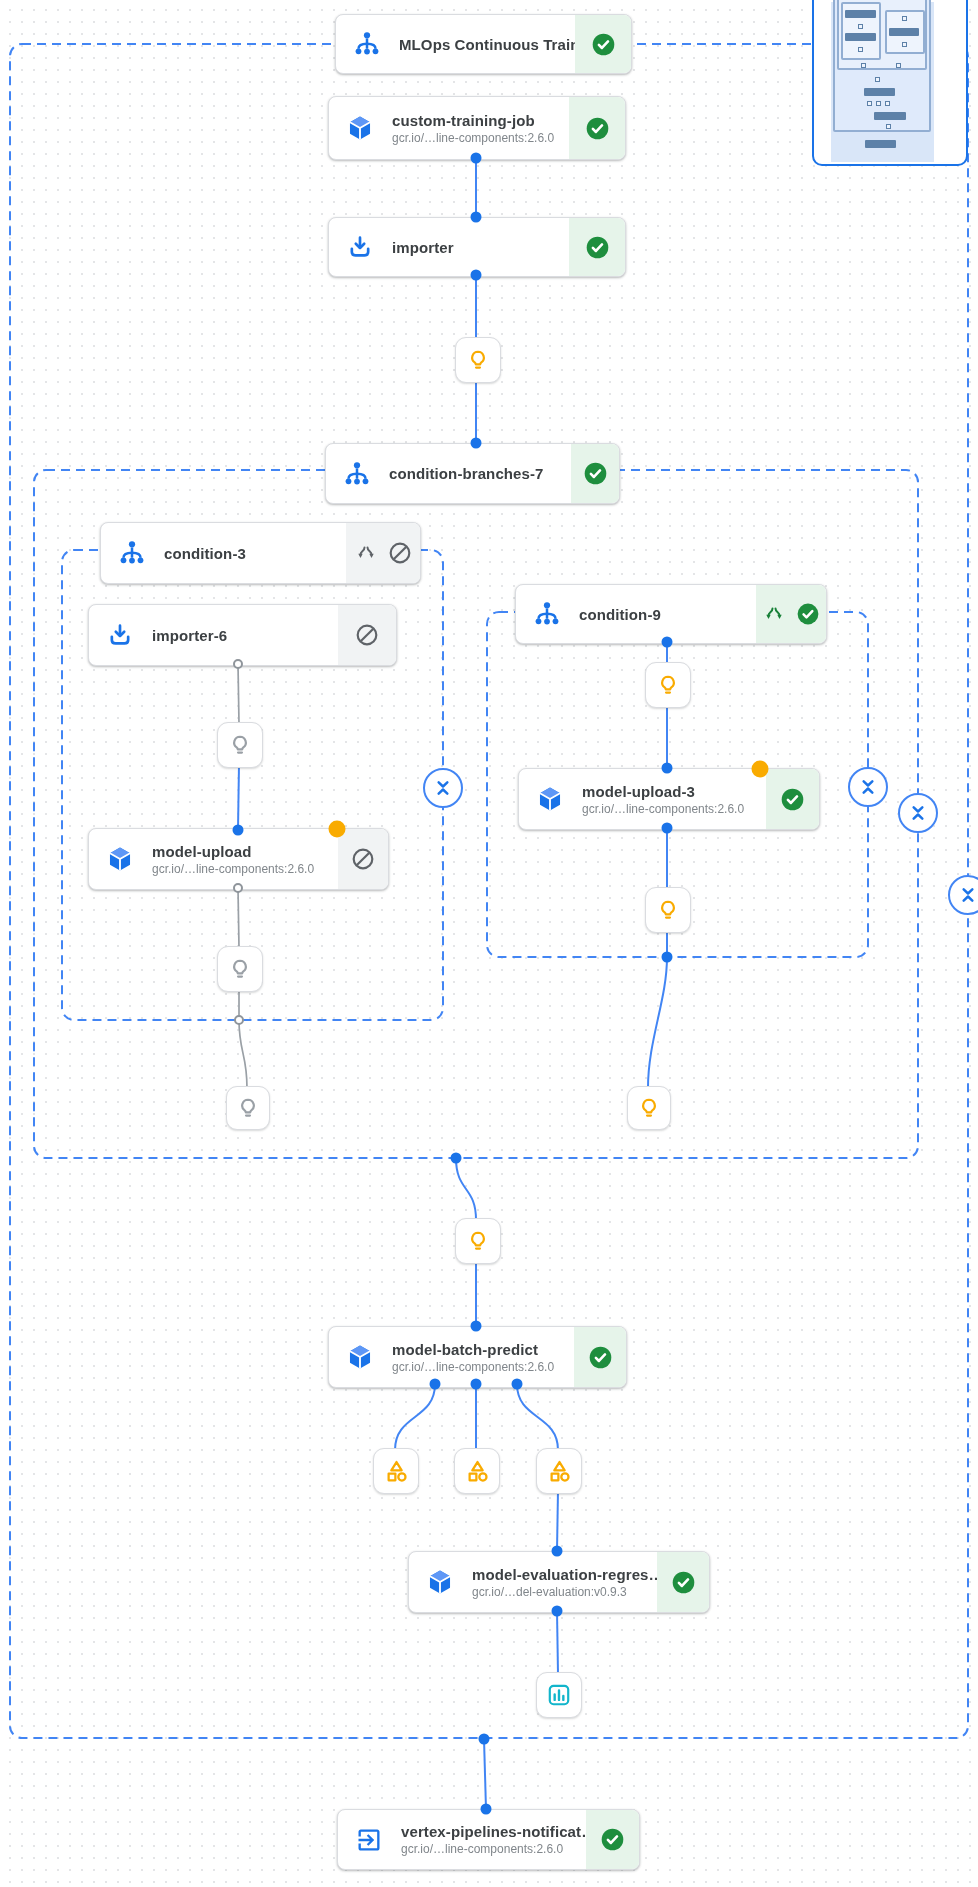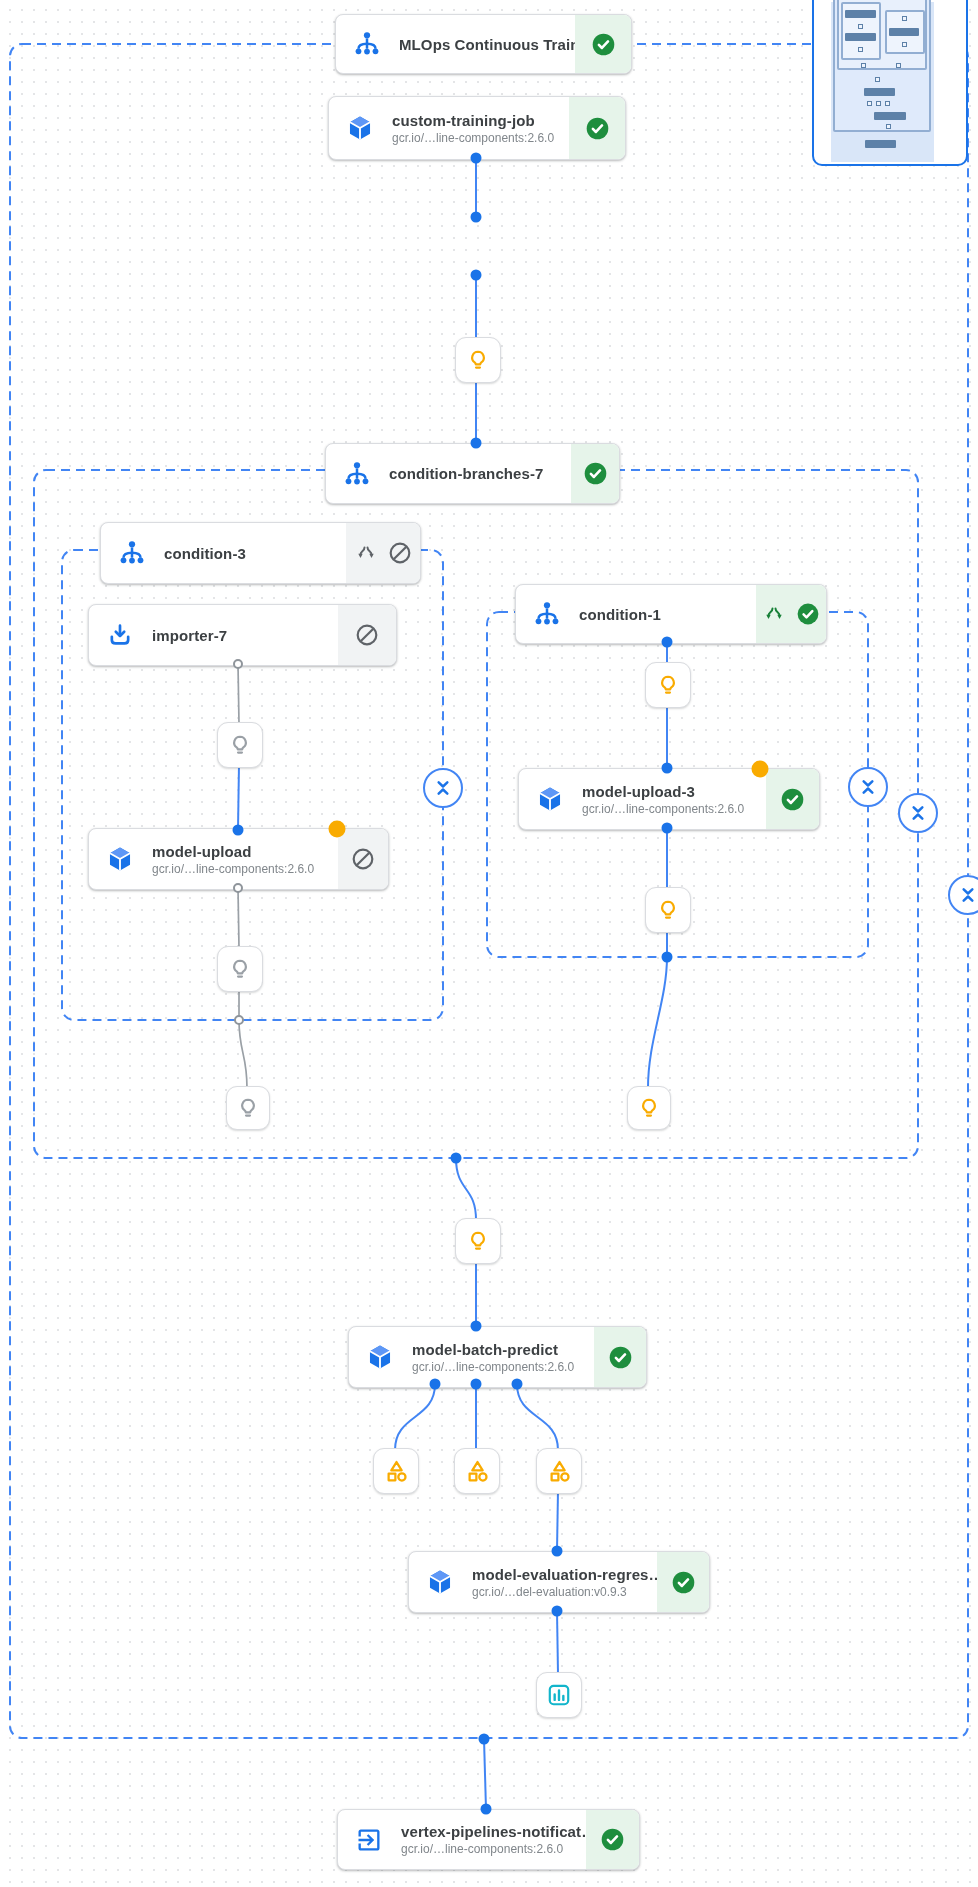--- a/index.html
+++ b/index.html
@@ -113,20 +113,40 @@
       <div class="nsub">gcr.io/…line-components:2.6.0</div>
     </div>
     <div class="nstatus green" style="width:56px">
       <svg width="27" height="27" viewBox="0 0 24 24">
           <circle cx="12" cy="12" r="9.6" fill="#1e8e3e"></circle>
           <path d="m7.9 12.4 2.7 2.7 5.4-5.8" fill="none" stroke="#fff" stroke-width="2.3" stroke-linecap="round" stroke-linejoin="round"></path>
         </svg>
     </div>
   </div>
 
+  <div class="node" style="left:328px;top:217px;width:296px;height:58px">
+    <span class="nicon">
+      <svg width="28" height="28" viewBox="0 0 24 24">
+          <g stroke="#1a73e8" stroke-width="2.3" fill="none" stroke-linecap="round" stroke-linejoin="round">
+            <path d="M12 4v8.4"></path>
+            <path d="M8.4 9.2 12 12.8l3.6-3.6"></path>
+            <path d="M5 13.6v2.6c0 1.9 1.3 3 3.2 3h7.6c1.9 0 3.2-1.1 3.2-3v-2.6"></path>
+          </g>
+        </svg>
+    </span>
+    <div class="ntext">
+        <div class="ntitle">importer</div>
+      </div>
+    <div class="nstatus green" style="width:56px">
+      <svg width="27" height="27" viewBox="0 0 24 24">
+          <circle cx="12" cy="12" r="9.6" fill="#1e8e3e"></circle>
+          <path d="m7.9 12.4 2.7 2.7 5.4-5.8" fill="none" stroke="#fff" stroke-width="2.3" stroke-linecap="round" stroke-linejoin="round"></path>
+        </svg>
+    </div>
+  </div>
 
   <div class="node" style="left:325px;top:443px;width:293px;height:59px">
     <span class="nicon">
       <svg width="30" height="30" viewBox="0 0 24 24">
           <g fill="#1a73e8" stroke="#1a73e8">
             <circle cx="12" cy="5" r="2.5" stroke="none"></circle>
             <path d="M12 7.5v4.2" fill="none" stroke-width="2"></path>
             <path d="M12 11.7c-4.8 0-6.8 1.5-6.8 4" fill="none" stroke-width="2"></path>
             <path d="M12 11.7c4.8 0 6.8 1.5 6.8 4" fill="none" stroke-width="2"></path>
             <path d="M12 11.7v4" fill="none" stroke-width="2"></path>
@@ -185,21 +205,21 @@
     <span class="nicon">
       <svg width="28" height="28" viewBox="0 0 24 24">
           <g stroke="#1a73e8" stroke-width="2.3" fill="none" stroke-linecap="round" stroke-linejoin="round">
             <path d="M12 4v8.4"></path>
             <path d="M8.4 9.2 12 12.8l3.6-3.6"></path>
             <path d="M5 13.6v2.6c0 1.9 1.3 3 3.2 3h7.6c1.9 0 3.2-1.1 3.2-3v-2.6"></path>
           </g>
         </svg>
     </span>
     <div class="ntext">
-        <div class="ntitle">importer-7</div>
+        <div class="ntitle">importer-6</div>
       </div>
     <div class="nstatus gray" style="width:58px">
       <svg width="26" height="26" viewBox="0 0 24 24">
           <circle cx="12" cy="12" r="8.6" stroke="#5f6368" stroke-width="2" fill="none"></circle>
           <path d="M6.4 17.6 17.6 6.4" stroke="#5f6368" stroke-width="2"></path>
         </svg>
     </div>
   </div>
 
   <div class="node" style="left:88px;top:828px;width:299px;height:60px">
@@ -231,21 +251,21 @@
             <path d="M12 11.7c-4.8 0-6.8 1.5-6.8 4" fill="none" stroke-width="2"></path>
             <path d="M12 11.7c4.8 0 6.8 1.5 6.8 4" fill="none" stroke-width="2"></path>
             <path d="M12 11.7v4" fill="none" stroke-width="2"></path>
             <circle cx="5.2" cy="17.8" r="2.3" stroke="none"></circle>
             <circle cx="12" cy="18" r="2.3" stroke="none"></circle>
             <circle cx="18.8" cy="17.8" r="2.3" stroke="none"></circle>
           </g>
         </svg>
     </span>
     <div class="ntext">
-        <div class="ntitle">condition-1</div>
+        <div class="ntitle">condition-9</div>
       </div>
     <div class="nstatus green" style="width:70px">
       <svg width="24" height="24" viewBox="0 0 24 24">
           <g stroke="#188038" stroke-width="2" fill="none" stroke-linecap="round">
             <path d="M10.5 6.5c0 4-4 3.6-4 7"></path>
             <path d="M13.5 6.5c0 4 4 3.6 4 7"></path>
           </g>
           <polygon points="4.3,12.8 8.7,12.8 6.5,17" fill="#188038"></polygon>
           <polygon points="15.3,12.8 19.7,12.8 17.5,17" fill="#188038"></polygon>
         </svg>
@@ -269,21 +289,21 @@
       <div class="nsub">gcr.io/…line-components:2.6.0</div>
     </div>
     <div class="nstatus green" style="width:53px">
       <svg width="27" height="27" viewBox="0 0 24 24">
           <circle cx="12" cy="12" r="9.6" fill="#1e8e3e"></circle>
           <path d="m7.9 12.4 2.7 2.7 5.4-5.8" fill="none" stroke="#fff" stroke-width="2.3" stroke-linecap="round" stroke-linejoin="round"></path>
         </svg>
     </div>
   </div>
 
-  <div class="node" style="left:348px;top:1326px;width:297px;height:60px">
+  <div class="node" style="left:328px;top:1326px;width:297px;height:60px">
     <span class="nicon">
       <svg width="28" height="28" viewBox="0 0 24 24">
           <polygon points="12,2.2 20.6,7.1 20.6,16.9 12,21.8 3.4,16.9 3.4,7.1" fill="#1a73e8"></polygon>
           <polygon points="12,2.2 20.6,7.1 12,12 3.4,7.1" fill="#5e97f6"></polygon>
           <path d="M3.4 7.1 12 12l8.6-4.9M12 12v9.8" stroke="#fff" stroke-width="1.6" fill="none"></path>
         </svg>
     </span>
     <div class="ntext">
       <div class="ntitle">model-batch-predict</div>
       <div class="nsub">gcr.io/…line-components:2.6.0</div>

